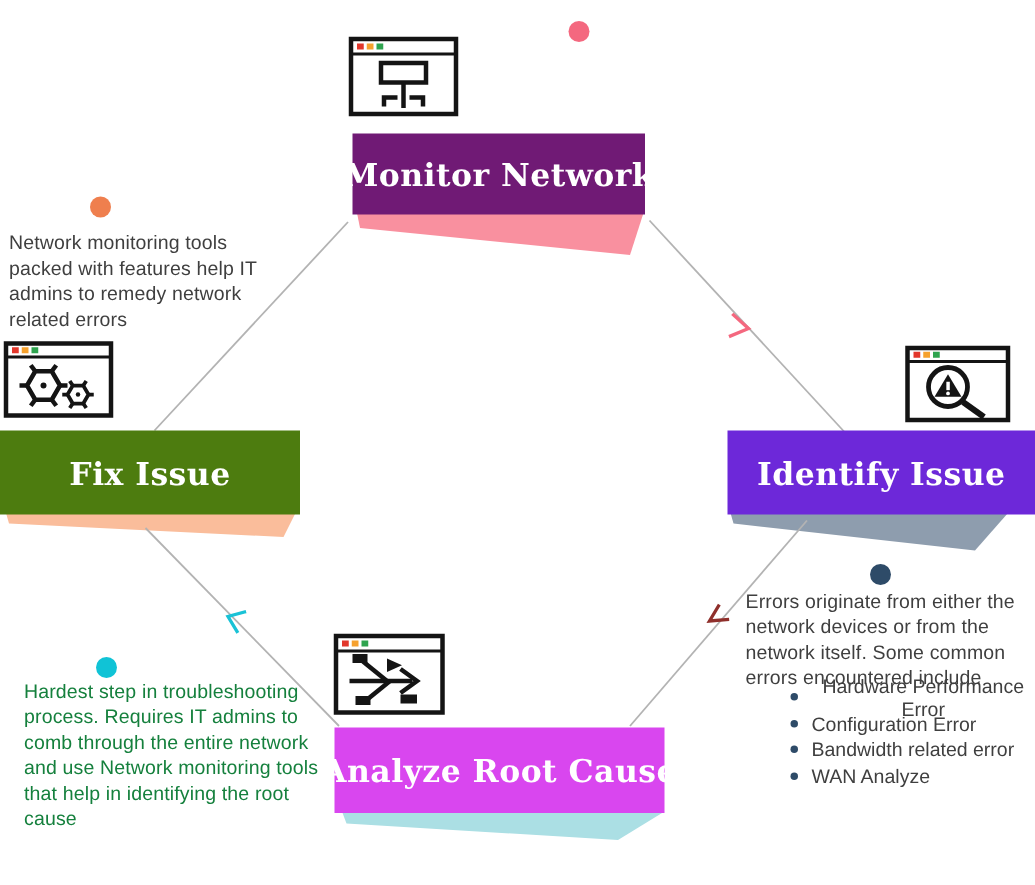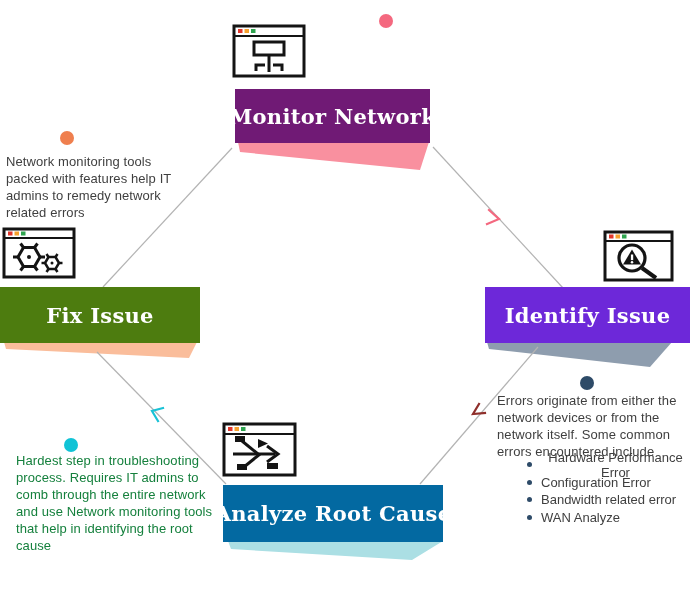--- a/index.html
+++ b/index.html
@@ -56,21 +56,21 @@
     <polyline class="ahead" points="479,404 473,414 485,413" stroke="#8f2f2b"></polyline>
     <polyline class="ahead" points="163,408 152,411 158,421" stroke="#19c2d6"></polyline>
   </svg>
 
   <div class="banner" style="left: 235px; top: 89px; width: 195px; height: 54px; background-color: #701a75;">
     <span>Monitor Network</span>
   </div>
   <div class="banner" style="left: 485px; top: 287px; width: 205px; height: 56px; background-color: #6d28d9;">
     <span>Identify Issue</span>
   </div>
-  <div class="banner" style="left: 223px; top: 485px; width: 220px; height: 57px; background-color: #0369a1;">
+  <div class="banner" style="left: 223px; top: 485px; width: 220px; height: 57px; background-color: #d946ef;">
     <span>Analyze Root Cause</span>
   </div>
   <div class="banner" style="left: 0px; top: 287px; width: 200px; height: 56px; background-color: #4d7c0f;">
     <span>Fix Issue</span>
   </div>
 
   <svg class="abs" style="left:232px;top:24px;" width="74" height="54" viewBox="0 0 74 54">
     <rect class="win win-frame" x="2" y="2" width="70" height="50"></rect>
     <line class="win win-bar" x1="2" y1="12" x2="72" y2="12"></line>
     <rect x="6" y="5" width="4.5" height="4" fill="#e2372b"></rect>

